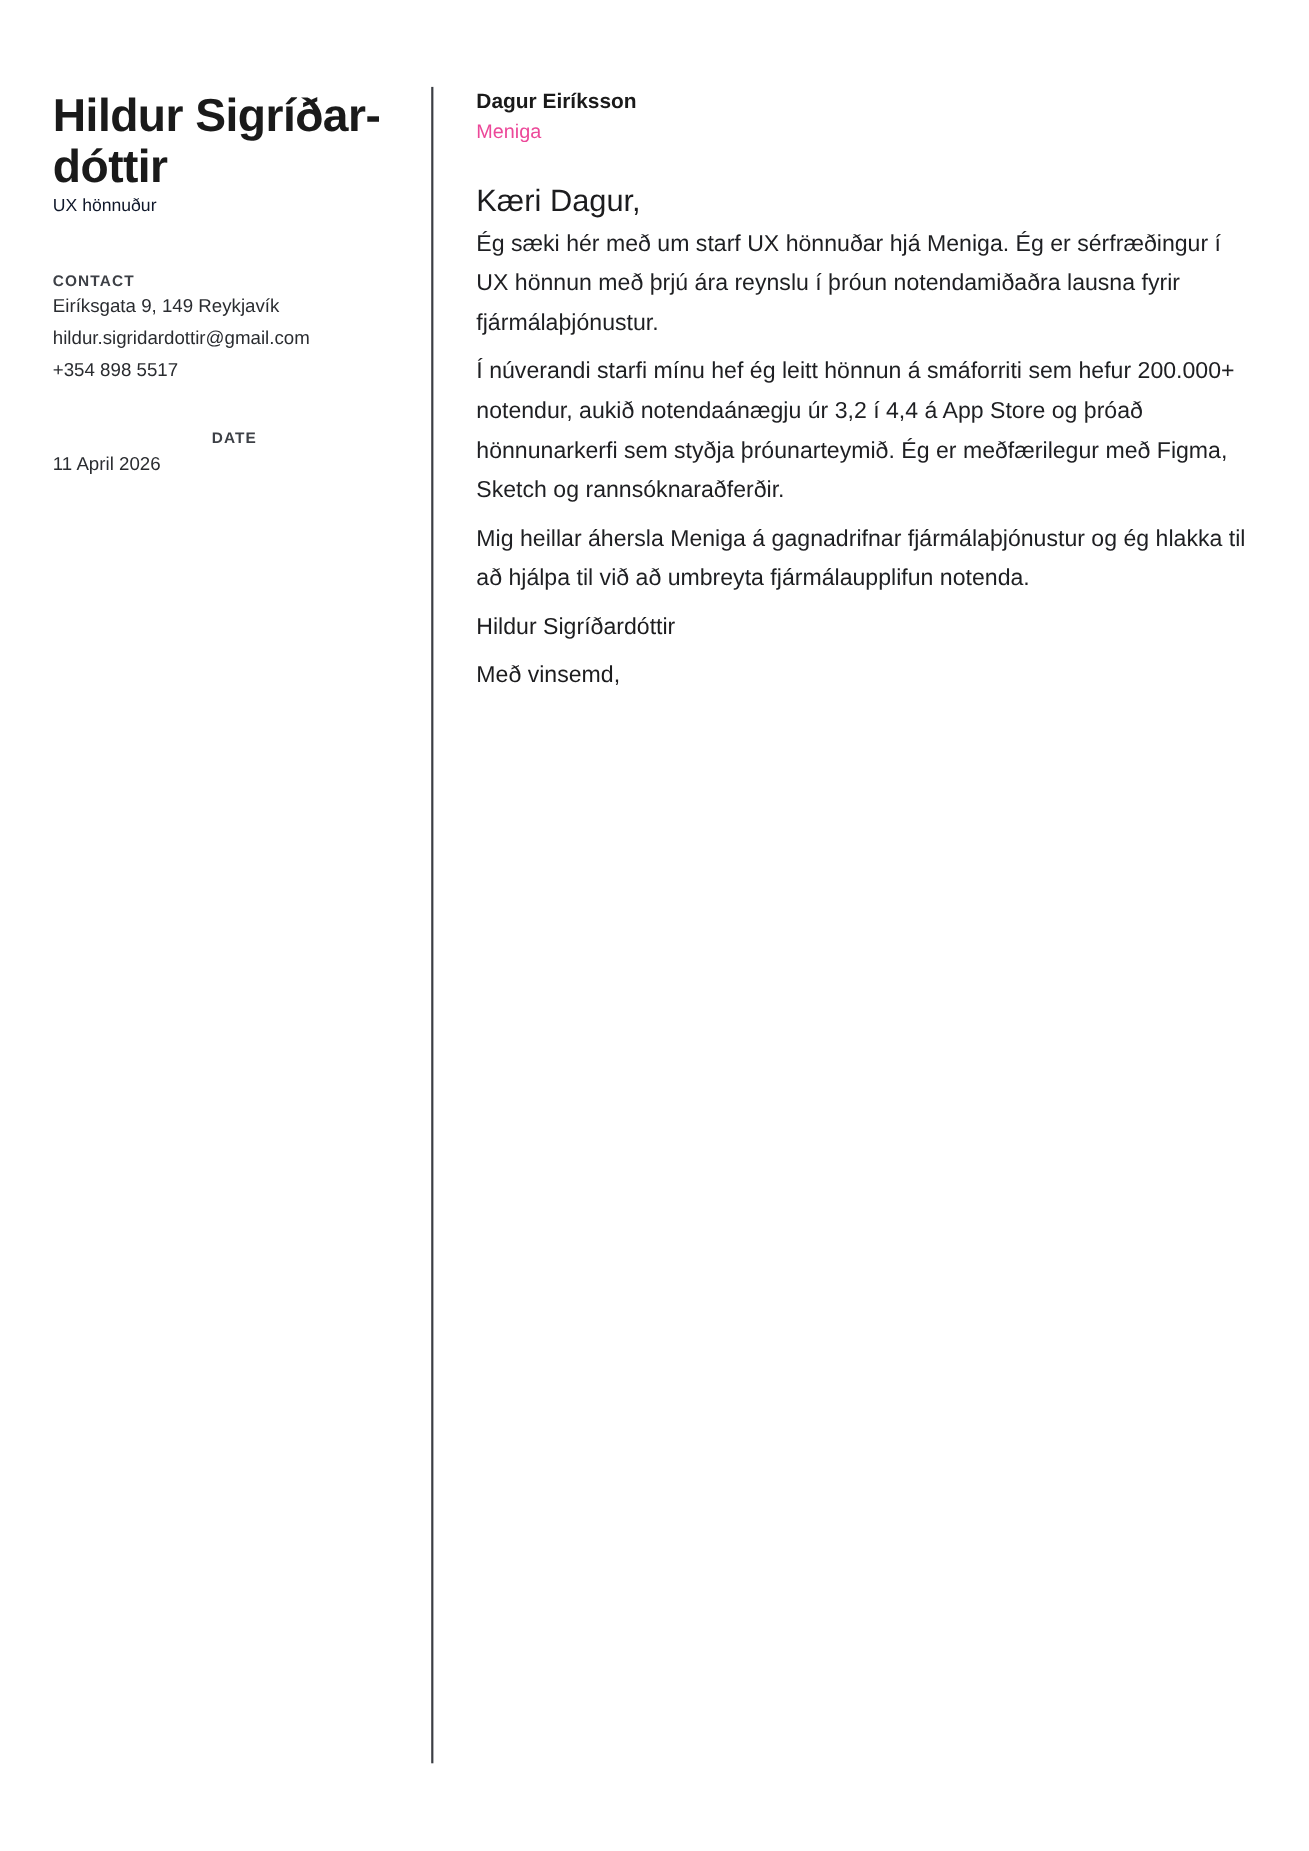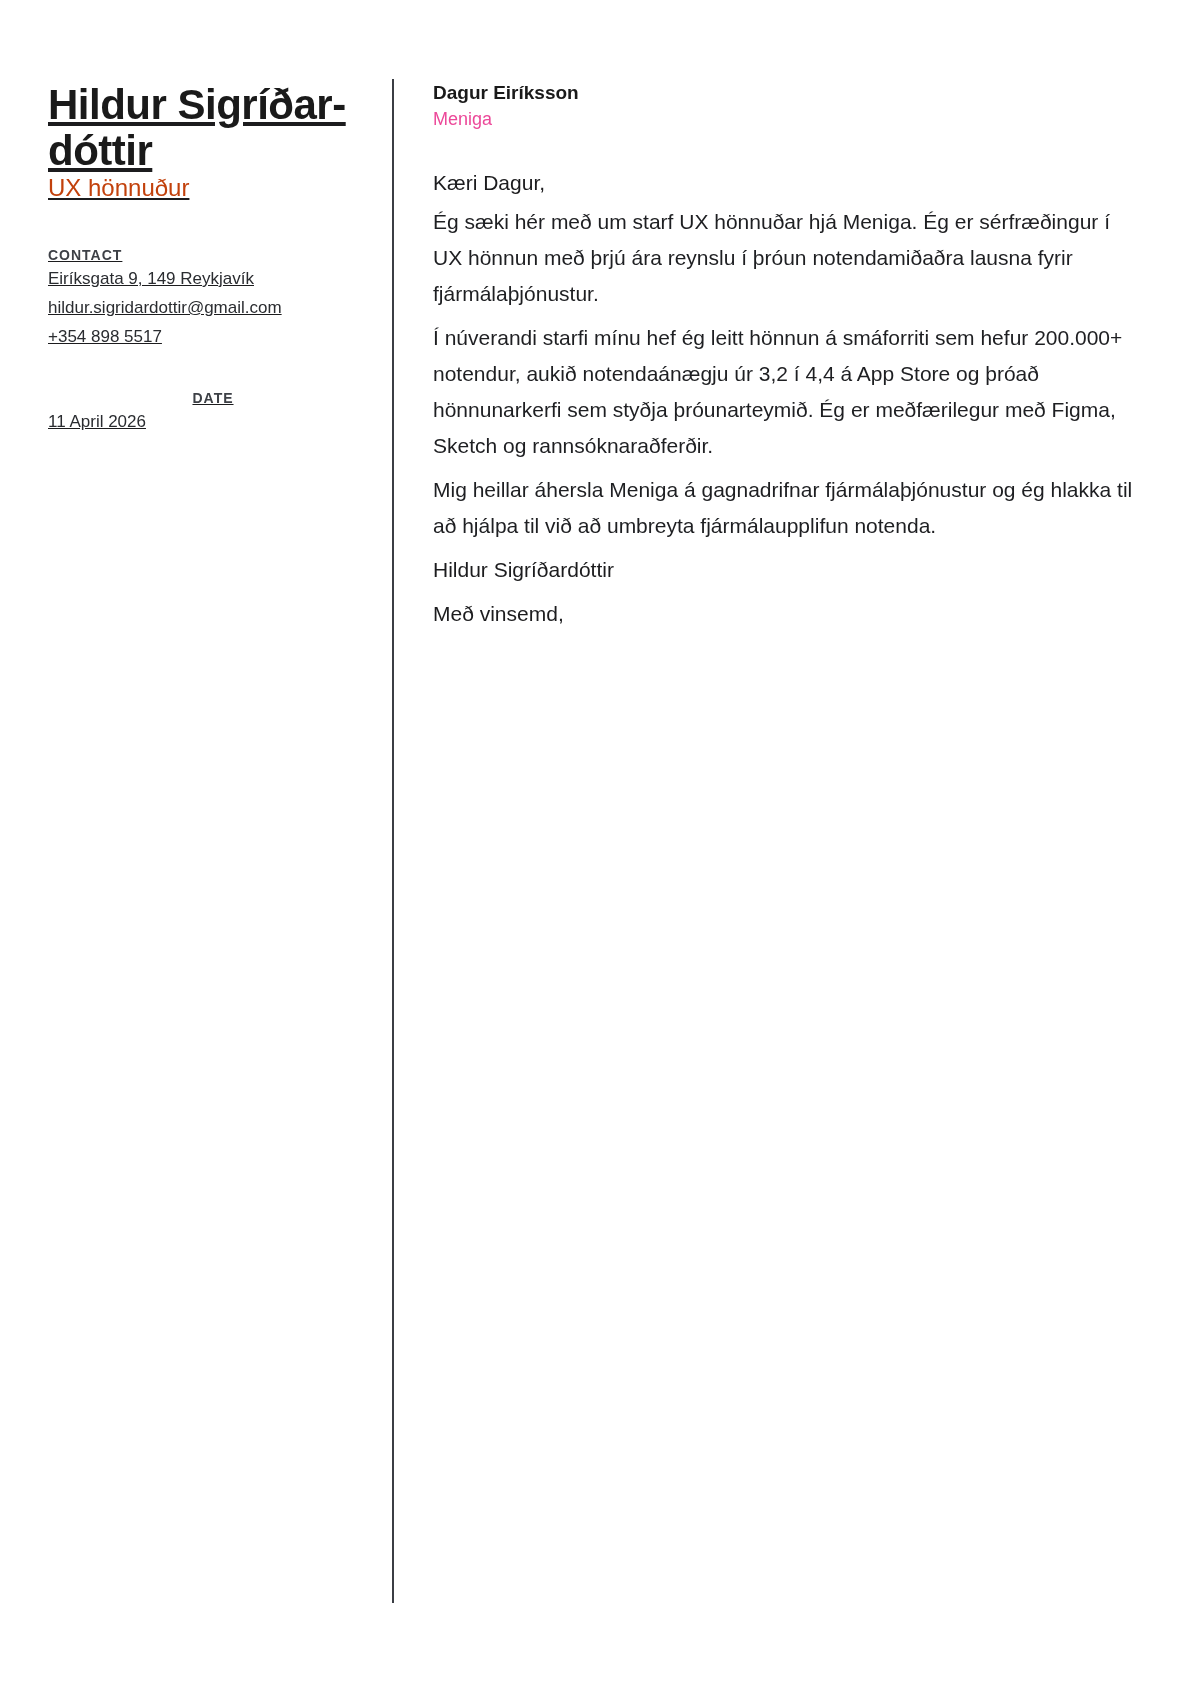--- a/index.html
+++ b/index.html
@@ -1,29 +1,29 @@
 <!DOCTYPE html>
 <html><head>
   <meta charset="utf-8">
   <style>
     html, body { margin: 0; padding: 0; background: #ffffff; }
     body { width: 1190px; height: 1683px; position: relative; overflow: hidden;
            font-family: "Liberation Sans", "DejaVu Sans", sans-serif; color: #1c1c1e; }
-    .left { position: absolute; left: 48px; top: 82px; width: 330px; text-decoration: underline; }
+    .left { position: absolute; left: 48px; top: 82px; width: 330px; }
     .name { font-size: 42px; font-weight: 700; line-height: 46px; letter-spacing: -0.5px; color: #1a1a1a; margin: 0; }
-    .role { font-size: 24px; color: #c2410c; margin-top: 0; line-height: 28px; }
+    .role { font-size: 16px; color: #0f172a; margin-top: 0; line-height: 28px; }
     .section-label { font-size: 14px; font-weight: 700; letter-spacing: 1px; color: #3d4046; margin-top: 44px; line-height: 18px; }
     .section-label.date { margin-top: 38px; text-align: center; }
     .info { font-size: 17px; color: #2a2c30; line-height: 29px; }
     .info:first-of-type { margin-top: 4px; }
     .divider { position: absolute; left: 392px; top: 79px; width: 2px; height: 1524px; background: #3b3e44; }
     .right { position: absolute; left: 433px; top: 80px; width: 700px; }
     .recipient-name { font-size: 19px; font-weight: 700; color: #1a1a1a; line-height: 26px; }
     .recipient-org { font-size: 18px; color: #ec4899; line-height: 26px; }
-    .salutation { font-size: 21px; margin-top: 36px; line-height: 30px; }
+    .salutation { font-size: 28px; margin-top: 36px; line-height: 30px; }
     .para { font-size: 21px; line-height: 36px; margin-top: 8px; color: #1e1f22; }
     .closing { font-size: 21px; line-height: 36px; margin-top: 8px; }
   </style>
 </head>
 <body>
 
 <div class="left">
   <h1 class="name">
     <span>Hildur Sigríðar-</span><br>
     <span>dóttir</span>

